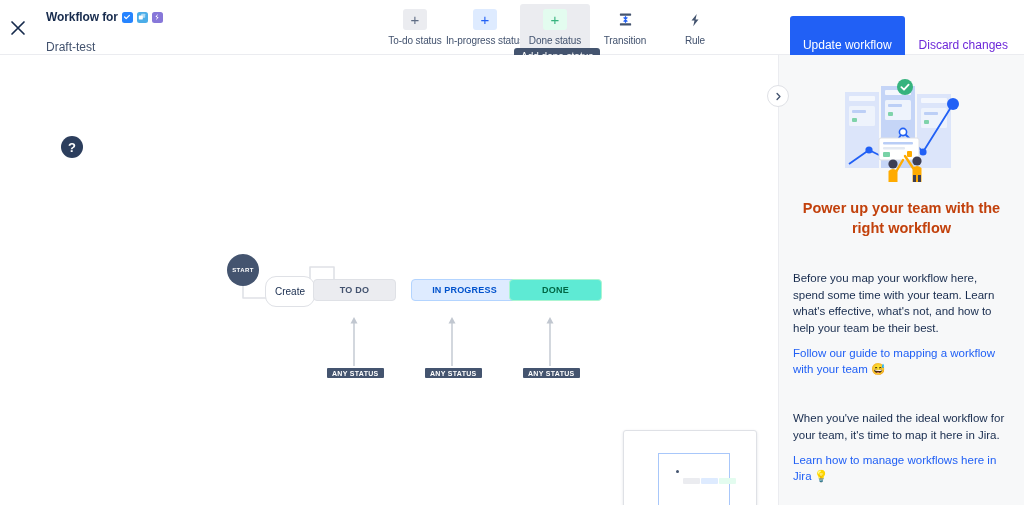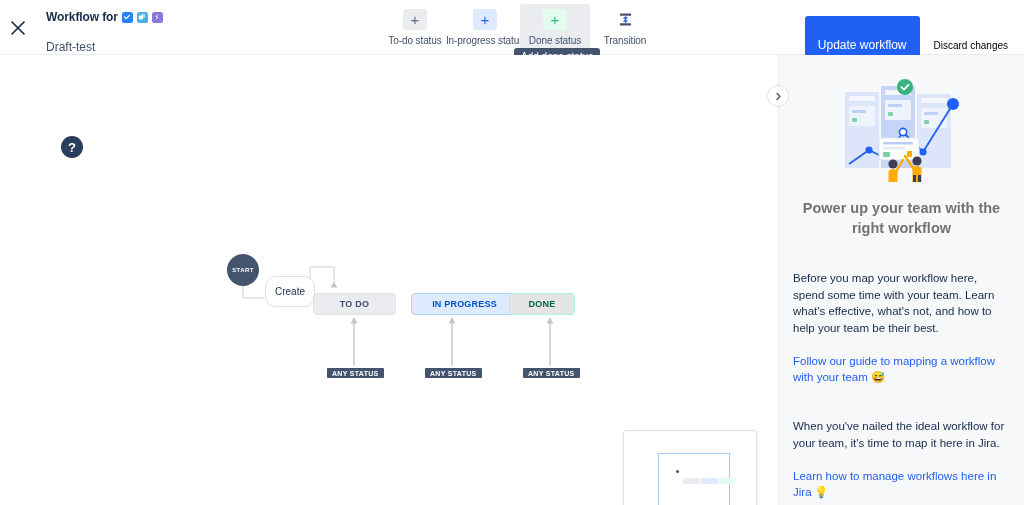--- a/index.html
+++ b/index.html
@@ -71,22 +71,22 @@
 
   
   .actions { position: absolute; right: 16px; top: 16px; display: flex; align-items: center; gap: 14px; }
   .btn-primary {
     background: #2160f5; color: #ffffff;
     font-size: 12px; font-weight: 500;
     padding: 22px 13px; border: none; border-radius: 3px; cursor: pointer;
     font-family: "Liberation Sans", sans-serif;
   }
   .btn-subtle {
-    background: transparent; color: #000000;
-    font-size: 10px; border: none; cursor: pointer; padding: 0;
+    background: transparent; color: #6d28d9;
+    font-size: 12px; border: none; cursor: pointer; padding: 0;
     font-family: "Liberation Sans", sans-serif;
   }
 
   
   .canvas {
     position: absolute; top: 55px; left: 0;
     width: 778px; height: 450px; background: #ffffff; overflow: hidden;
   }
   .help-btn {
     position: absolute; left: 61px; top: 81px;
@@ -104,27 +104,27 @@
     background: #44546f; color: #fff;
     display: flex; align-items: center; justify-content: center;
     font-size: 6px; font-weight: bold; letter-spacing: 0.4px;
   }
   .create-pill {
     position: absolute; left: 265px; top: 221px;
     background: #ffffff; border: 1px solid #dfe1e6; border-radius: 11px;
     font-size: 10px; color: #172b4d; padding: 9px 9px;
   }
   .status-node {
-    position: absolute; top: 238px; height: 22px;
+    position: absolute; top: 224px; height: 22px;
     border-radius: 4px; display: flex; align-items: center; justify-content: center;
     font-size: 9px; font-weight: bold; letter-spacing: 0.2px; cursor: pointer;
   }
   .node-todo { left: 313px; width: 83px; background: #ebecf0; border: 1px solid #dfe1e6; color: #42526e; }
   .node-prog { left: 411px; width: 107px; background: #deebff; border: 1px solid #b3d4ff; color: #0052cc; }
-  .node-done { left: 509px; width: 66px; background: #e5e5e5; border: 1px solid #abf5d1; color: #006644; }
+  .node-done { left: 509px; width: 93px; background: #5eead4; border: 1px solid #abf5d1; color: #006644; }
   .any-badge {
     position: absolute; top: 311px; height: 14px;
     background: #44546f; color: #ffffff; border: 2px solid #ffffff;
     border-radius: 3px; font-size: 7px; font-weight: bold; letter-spacing: 0.3px;
     display: flex; align-items: center; justify-content: center; padding: 0 5px;
   }
   .badge1 { left: 325px; }
   .badge2 { left: 423px; }
   .badge3 { left: 521px; }
 
@@ -154,29 +154,29 @@
     padding: 20px 14px 0 14px;
   }
   .panel-toggle {
     position: absolute; left: -12px; top: 30px;
     width: 22px; height: 22px; border-radius: 50%;
     background: #ffffff; border: 1px solid #dfe1e6;
     display: flex; align-items: center; justify-content: center; cursor: pointer;
   }
   .illus { width: 100%; height: 110px; display: flex; align-items: center; justify-content: center; }
   .panel-title {
-    font-size: 14.5px; font-weight: bold; color: #737373;
+    font-size: 14.5px; font-weight: bold; color: #c2410c;
     text-align: center; line-height: 1.35; margin-top: 14px; padding: 0 4px;
   }
   .panel-para {
     font-size: 11.5px; color: #172b4d; line-height: 1.45; margin-top: 32px;
   }
   .panel-link {
     display: block; font-size: 11.5px; color: #2160f5; line-height: 1.45;
-    margin-top: 16px; text-decoration: none; cursor: pointer;
+    margin-top: 8px; text-decoration: none; cursor: pointer;
   }
 </style>
 </head>
 <body>
 
 <div class="app">
 
   <div class="header">
 
     <div class="close-btn">
@@ -230,20 +230,28 @@
       <div class="tool">
         <span class="tool-ico">
           <svg width="15" height="15" viewBox="0 0 16 16">
             <rect x="2" y="1.5" width="12" height="2.4" rx="0.6" fill="#44546f"></rect>
             <rect x="2" y="12.1" width="12" height="2.4" rx="0.6" fill="#44546f"></rect>
             <path d="M8 5 L8 7.6 M8 7.6 L6.4 6.2 M8 7.6 L9.6 6.2" stroke="#2160f5" stroke-width="1.4" fill="none" stroke-linecap="round"></path>
             <path d="M8 11 L8 8.4 M8 8.4 L6.4 9.8 M8 8.4 L9.6 9.8" stroke="#2160f5" stroke-width="1.4" fill="none" stroke-linecap="round"></path>
           </svg>
         </span>
         <span class="tool-label">Transition</span>
+      </div>
+      <div class="tool">
+        <span class="tool-ico">
+          <svg width="14" height="14" viewBox="0 0 16 16">
+              <path d="M10 1 L4 8.6 H7.4 L6 15 L12 7.4 H8.6 Z" fill="#44546f"></path>
+            </svg>
+        </span>
+        <span class="tool-label">Rule</span>
       </div>
     </div>
 
     <div class="tooltip">Add done status</div>
 
     <div class="actions">
       <button class="btn-primary">Update workflow</button>
       <button class="btn-subtle">Discard changes</button>
     </div>
   </div>

